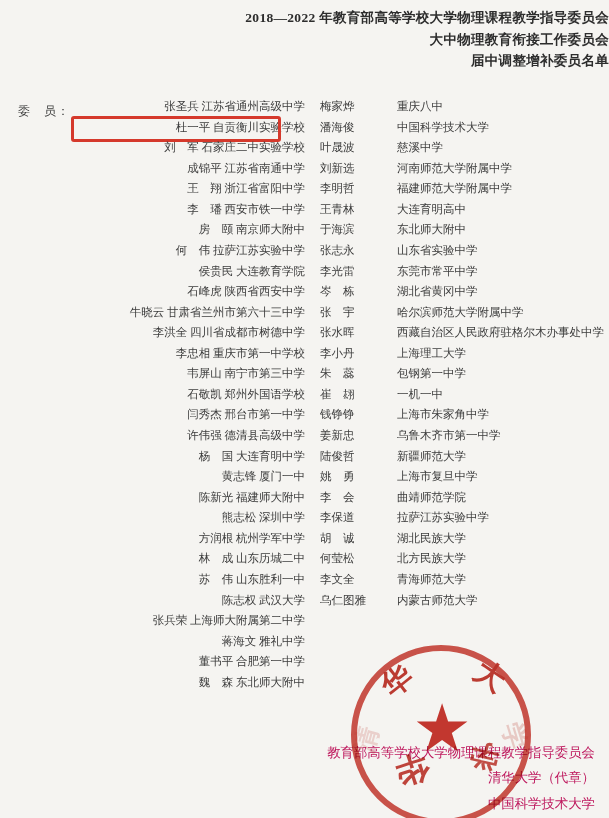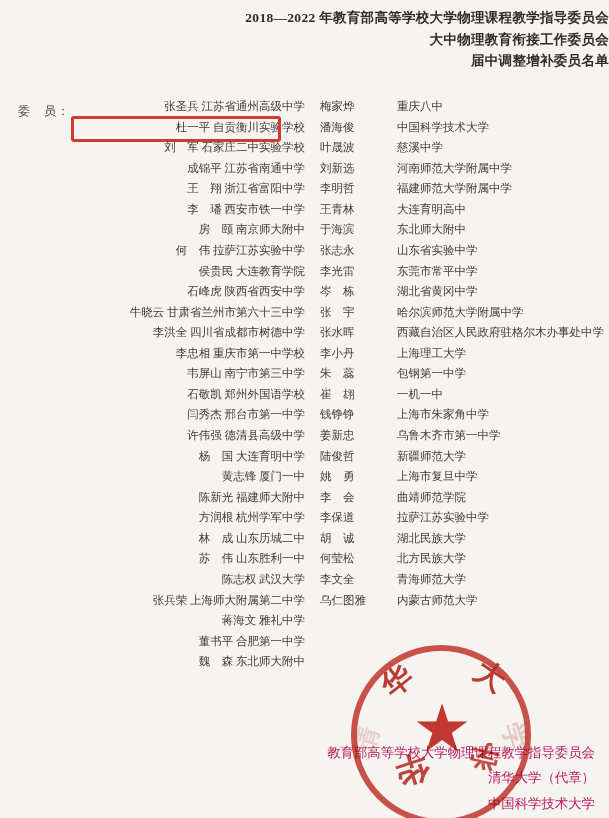--- a/index.html
+++ b/index.html
@@ -142,20 +142,24 @@
         </div>
         <div class="row">
           <span class="mname">黄志锋</span>
           <span class="mschool">厦门一中</span>
         </div>
         <div class="row">
           <span class="mname">陈新光</span>
           <span class="mschool">福建师大附中</span>
         </div>
         <div class="row">
+          <span class="mname">熊志松</span>
+          <span class="mschool">深圳中学</span>
+        </div>
+        <div class="row">
           <span class="mname">方润根</span>
           <span class="mschool">杭州学军中学</span>
         </div>
         <div class="row">
           <span class="mname">林　成</span>
           <span class="mschool">山东历城二中</span>
         </div>
         <div class="row">
           <span class="mname">苏　伟</span>
           <span class="mschool">山东胜利一中</span>

